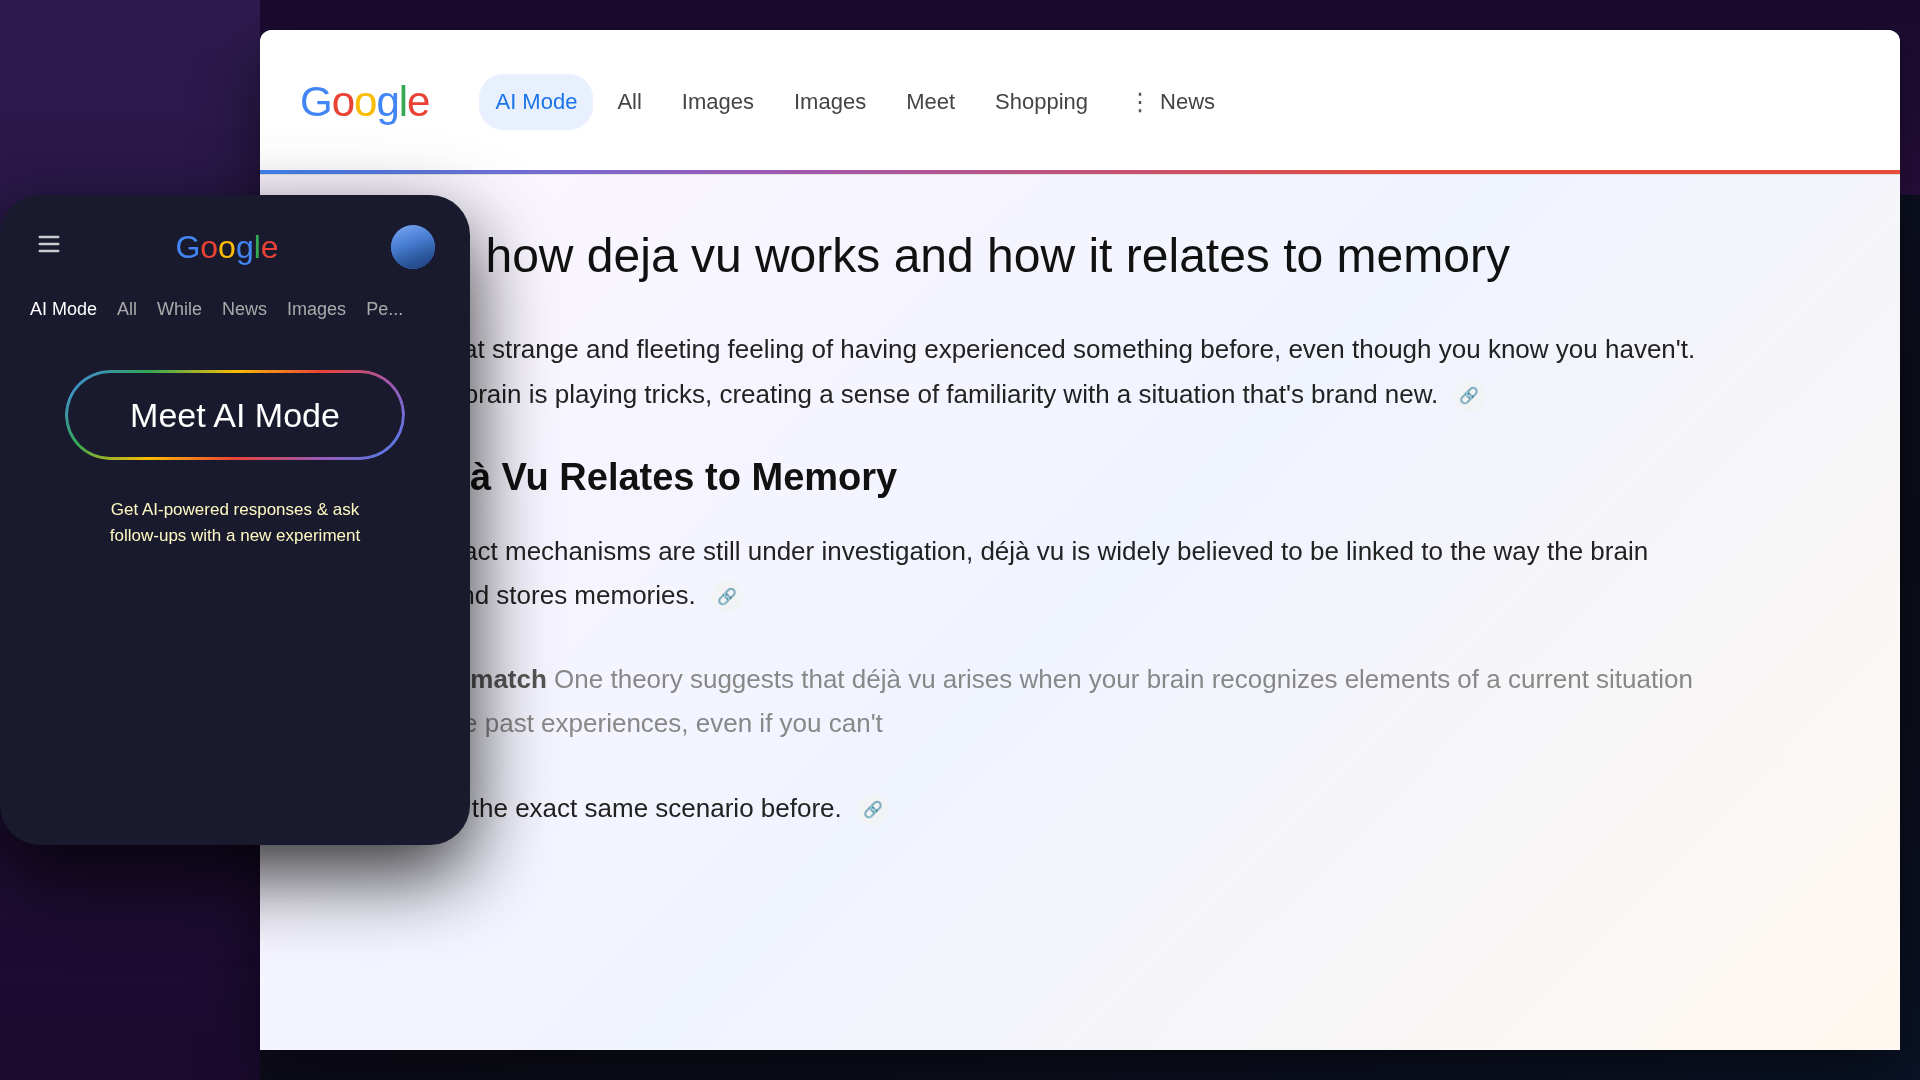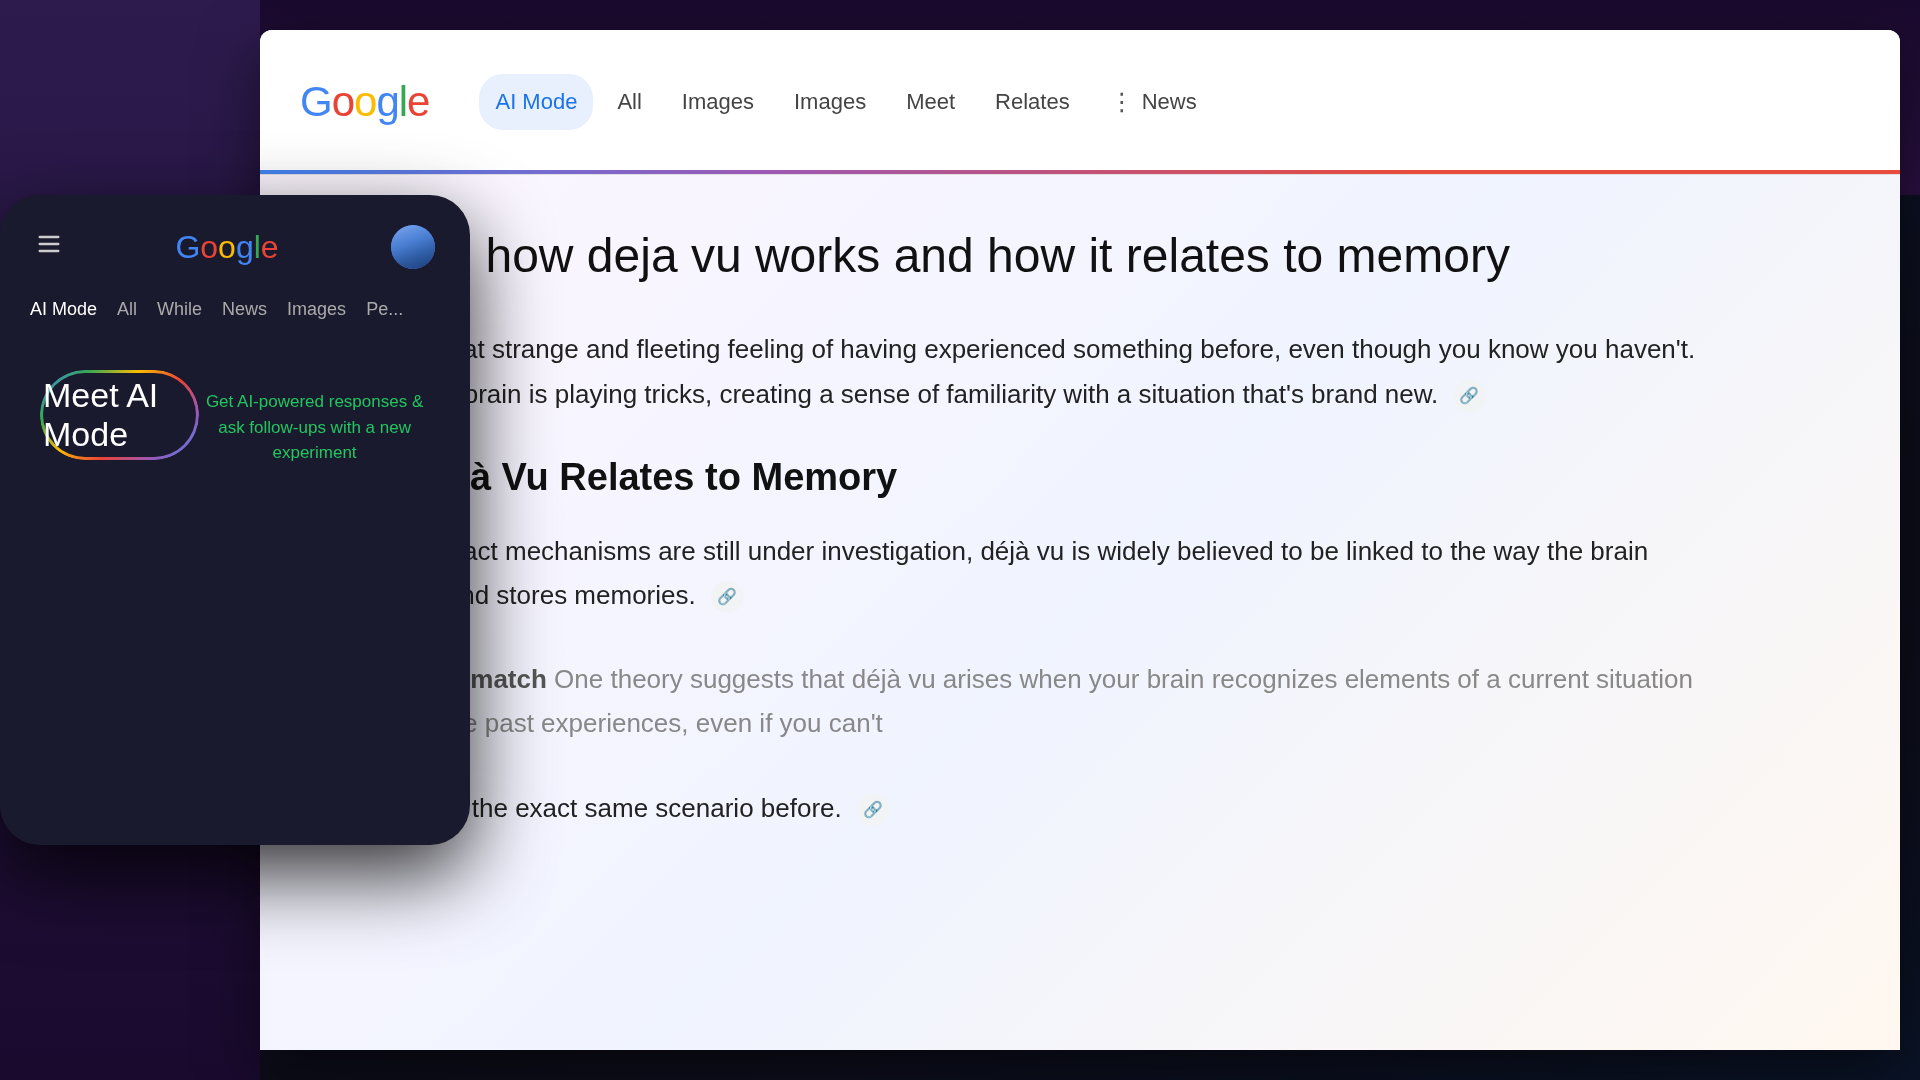--- a/index.html
+++ b/index.html
@@ -238,20 +238,21 @@
     }
 
     .mobile-nav-tab.active {
       color: #fff;
       font-weight: 500;
     }
 
     
     .meet-ai-button-container {
       display: flex;
+      flex-direction: column;
       align-items: center;
       padding: 0 20px;
     }
 
     .meet-ai-button {
       width: 340px;
       height: 90px;
       border-radius: 50px;
       background: #1a1a2e;
       border: 3px solid transparent;
@@ -277,24 +278,25 @@
 
     .meet-ai-button-text {
       font-size: 34px;
       font-weight: 500;
       color: #fff;
       z-index: 1;
     }
 
     .meet-ai-description {
       font-size: 17px;
-      color: #22c55e;
+      color: #fef9c3;
       text-align: center;
       line-height: 1.5;
       max-width: 300px;
+      margin-top: 12px;
     }
 
     
     .dark-top {
       position: absolute;
       top: 0;
       left: 0;
       right: 0;
       height: 195px;
       background: linear-gradient(180deg, #1a0a2e 0%, #2a1040 100%);
@@ -324,21 +326,21 @@
     <div class="header-content">
       <div class="google-logo-text">
         <span class="g1">G</span><span class="g2">o</span><span class="g3">o</span><span class="g4">g</span><span class="g5">l</span><span class="g6">e</span>
       </div>
       <nav class="nav-tabs">
         <div class="nav-tab active">AI Mode</div>
         <div class="nav-tab">All</div>
         <div class="nav-tab">Images</div>
         <div class="nav-tab">Images</div>
         <div class="nav-tab">Meet</div>
-        <div class="nav-tab">Relates</div>
+        <div class="nav-tab">Shopping</div>
         <div class="nav-tab">
           <span class="dots-icon">⋮</span>
           <span>News</span>
         </div>
       </nav>
     </div>
     <div class="gradient-line"></div>
   </div>
 
   <div class="browser-content">

